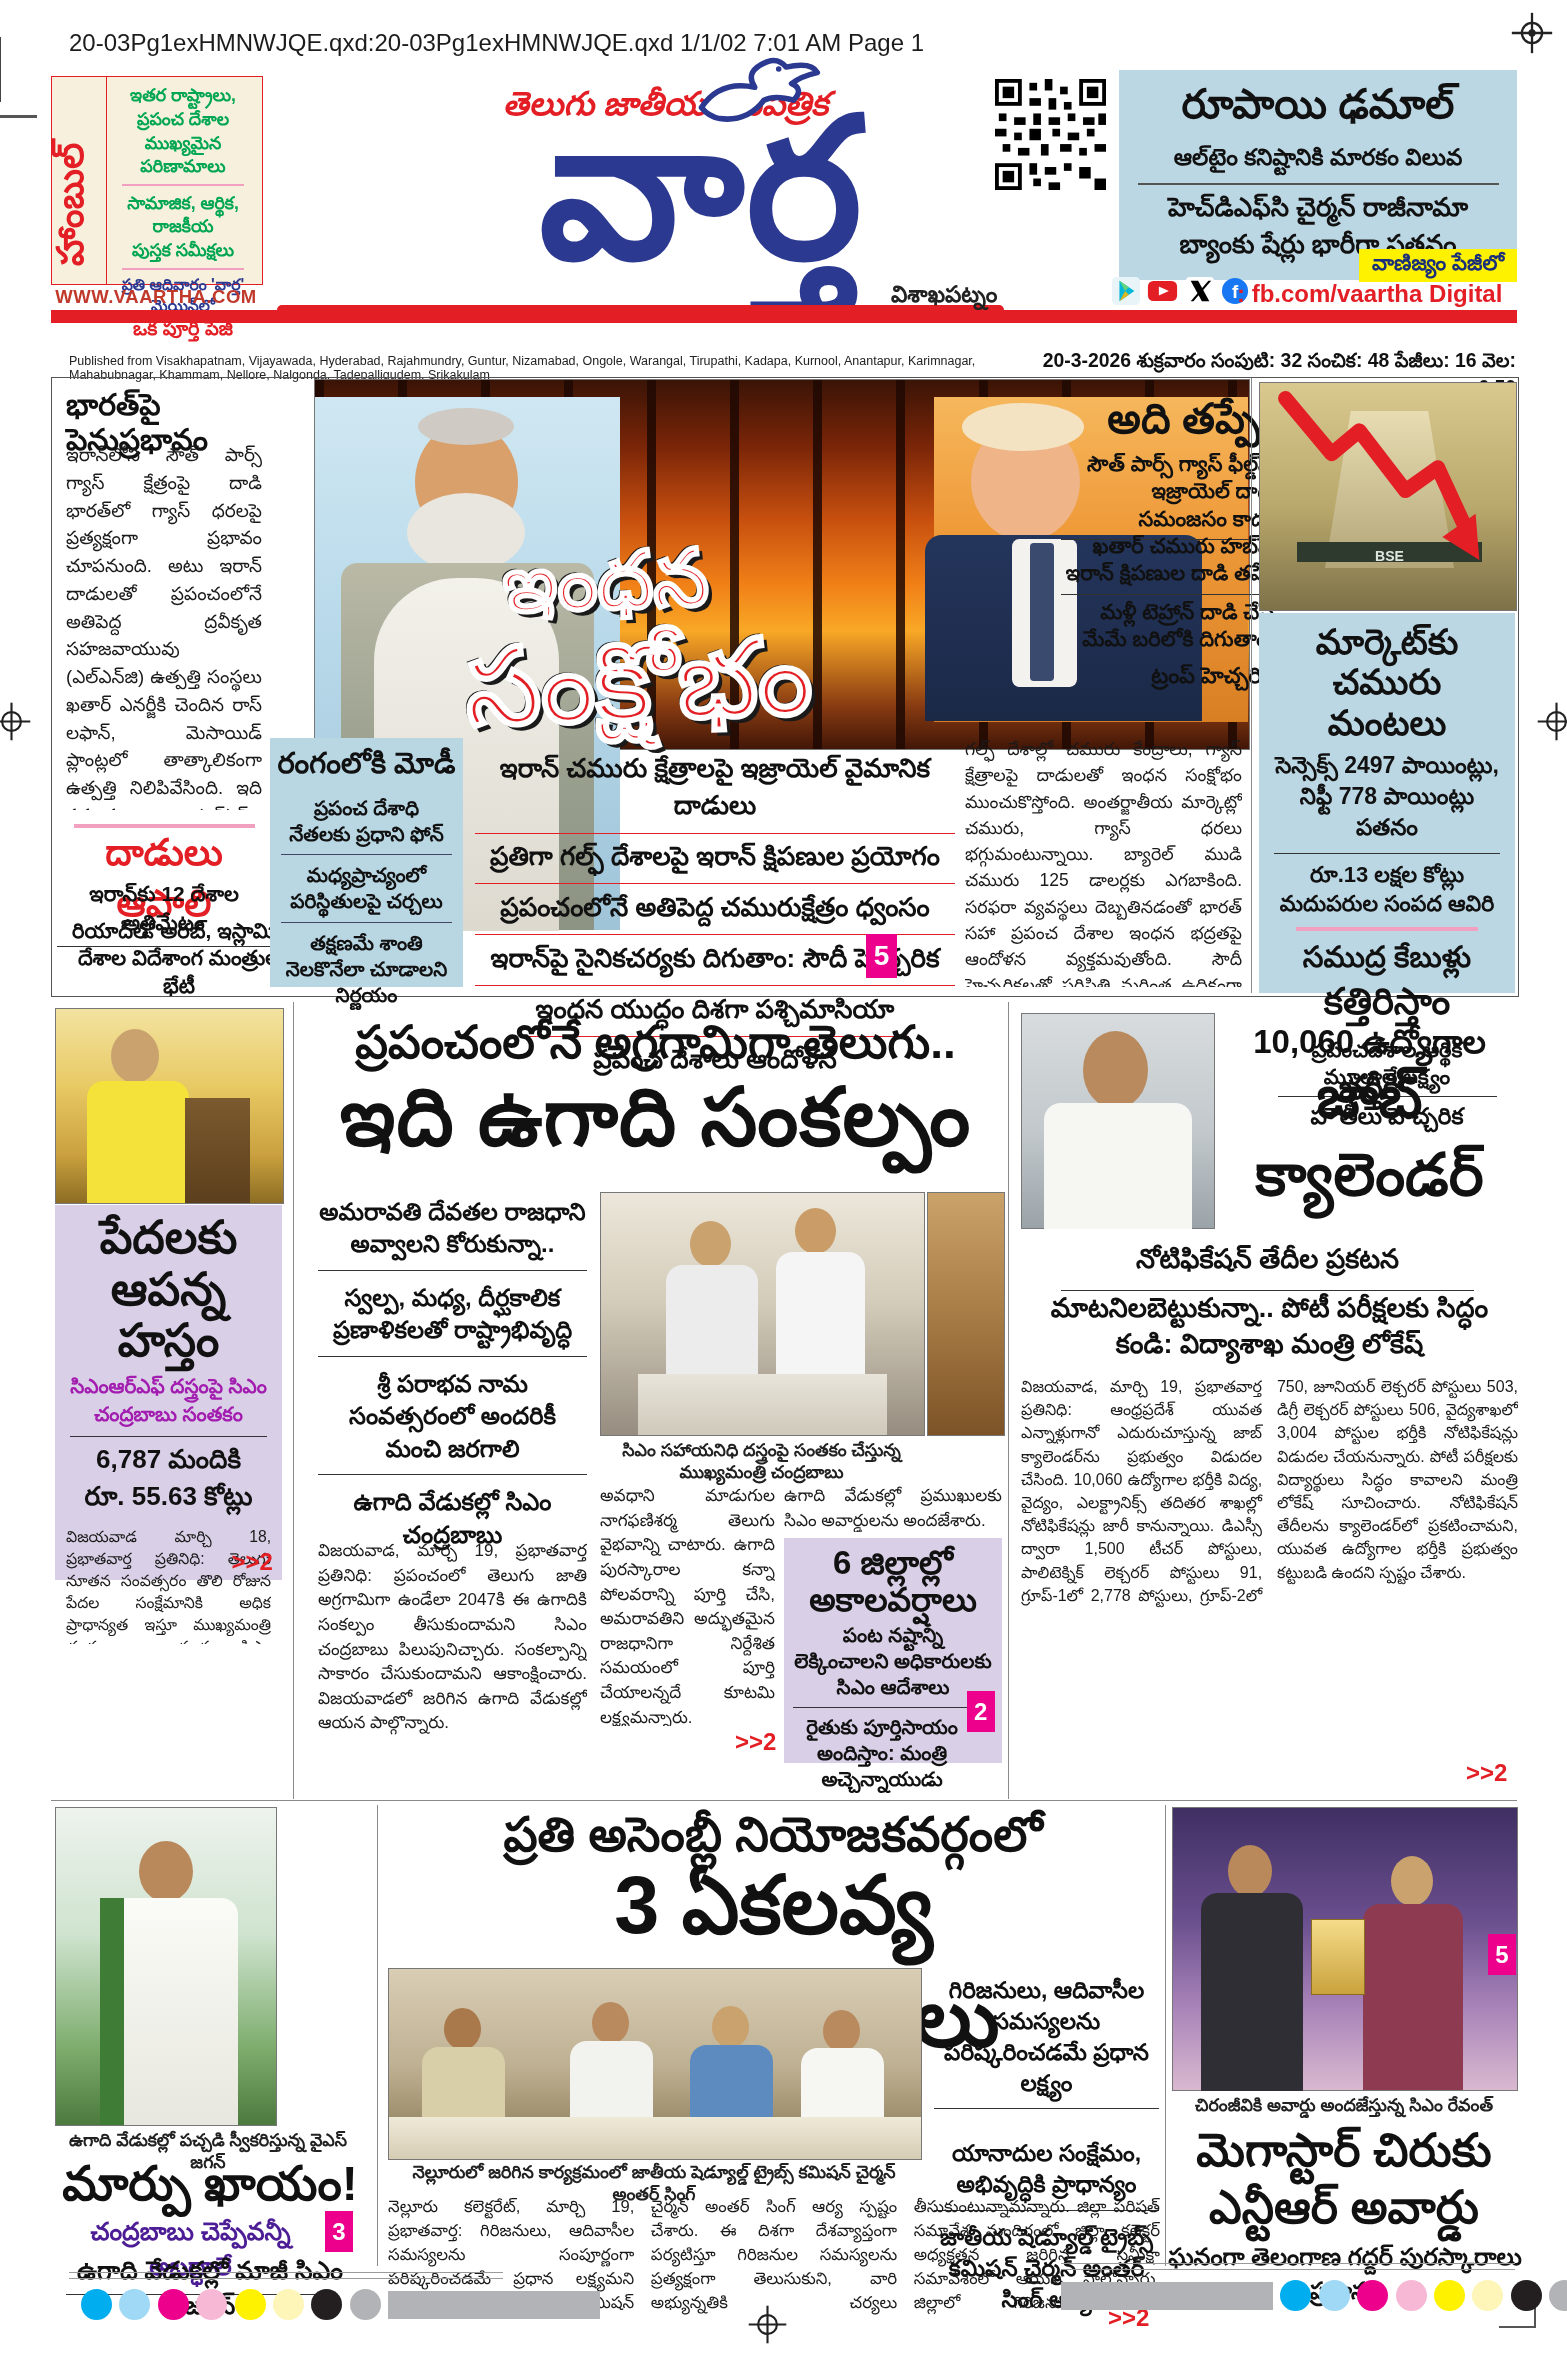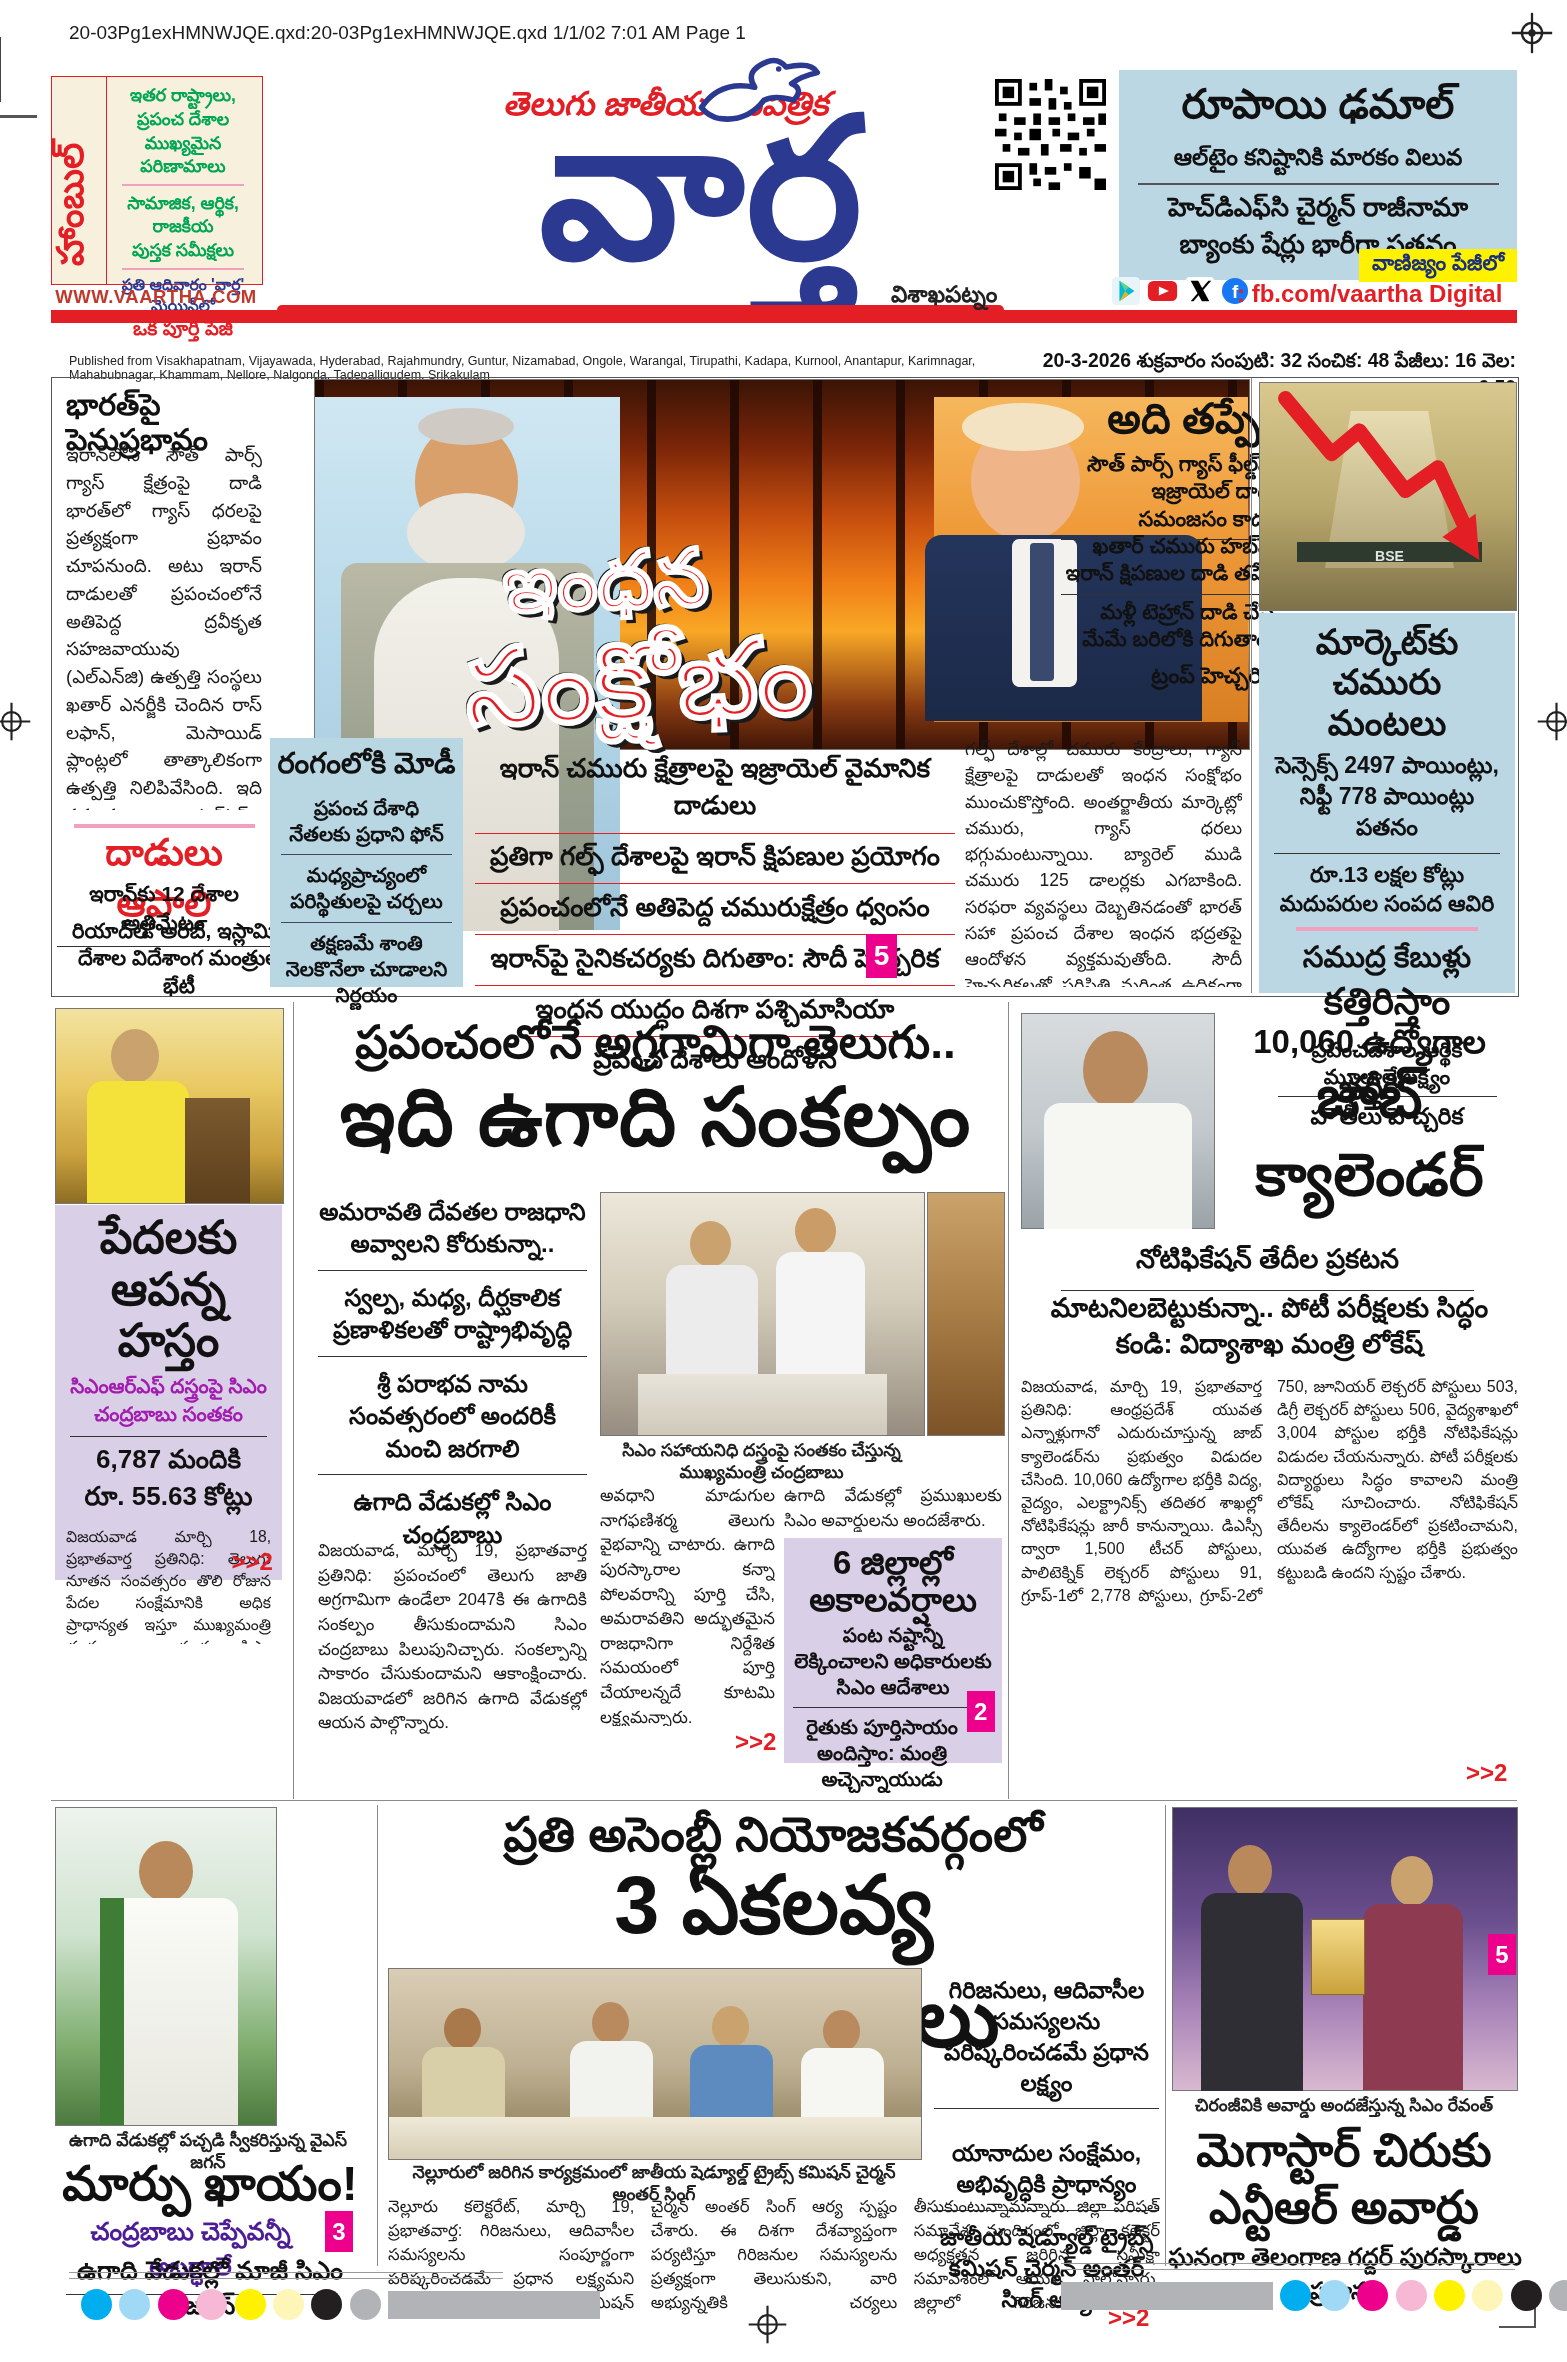--- a/index.html
+++ b/index.html
@@ -36,21 +36,21 @@
   .ph-meet{background:linear-gradient(180deg,#d9cdb5 0%,#bfb193 50%,#857751 100%);}
   .ph-award{background:linear-gradient(180deg,#3f2f63 0%,#6a4f8e 40%,#a782b8 70%,#d9b9d0 100%);}
   .head-shape{position:absolute;border-radius:50%;}
   .body-shape{position:absolute;border-radius:16.6px 16.6px 0 0;}
 </style>
 </head>
 <body>
 
 <div class="page">
 
-  <div class="abs" style="left:69px;top:22px;width:1200px;font-size:19px;color:#1c1c1c;">20-03Pg1exHMNWJQE.qxd:20-03Pg1exHMNWJQE.qxd  1/1/02  7:01 AM  Page 1</div>
+  <div class="abs" style="left:69px;top:29px;width:1200px;font-size:24px;color:#1c1c1c;">20-03Pg1exHMNWJQE.qxd:20-03Pg1exHMNWJQE.qxd  1/1/02  7:01 AM  Page 1</div>
   <div class="abs" style="left:0;top:37px;width:0.9px;height:65px;background:#444;"></div>
   <div class="abs" style="left:0;top:115px;width:37px;height:2.8px;background:#555;"></div>
   <svg class="abs" style="left:1510px;top:11px;" width="44" height="44" viewBox="0 0 48 48">
     <circle cx="24" cy="24" r="11" fill="none" stroke="#222" stroke-width="2.5"></circle>
     <line x1="24" y1="2" x2="24" y2="46" stroke="#222" stroke-width="2.5"></line>
     <line x1="2" y1="24" x2="46" y2="24" stroke="#222" stroke-width="2.5"></line>
     <circle cx="24" cy="24" r="4" fill="#222"></circle>
   </svg>
   <svg class="abs" style="left:-9.2px;top:701px;" width="41" height="41" viewBox="0 0 48 48">
     <circle cx="24" cy="24" r="11" fill="none" stroke="#222" stroke-width="2.5"></circle>

